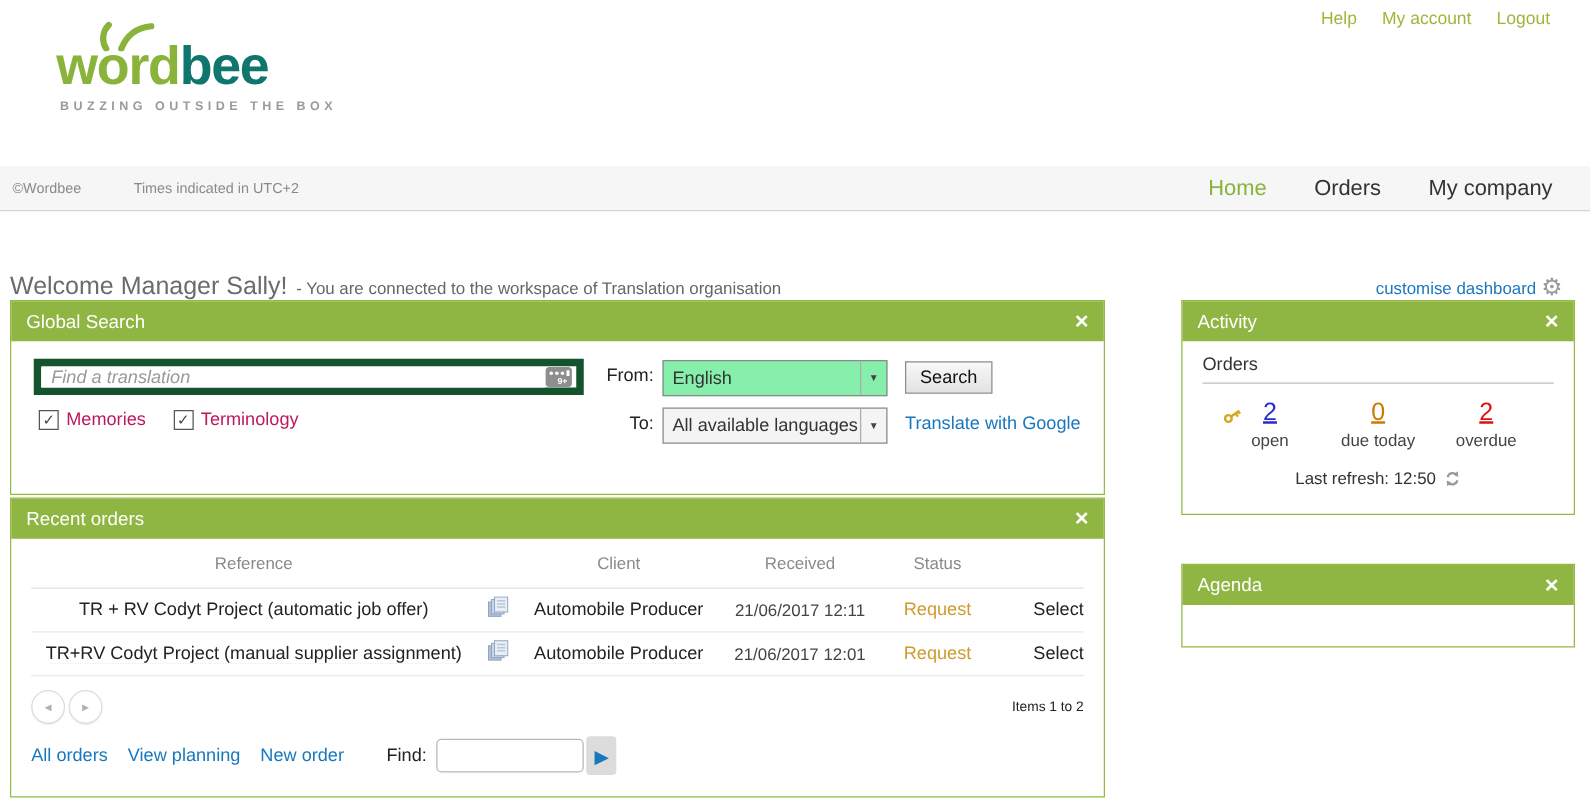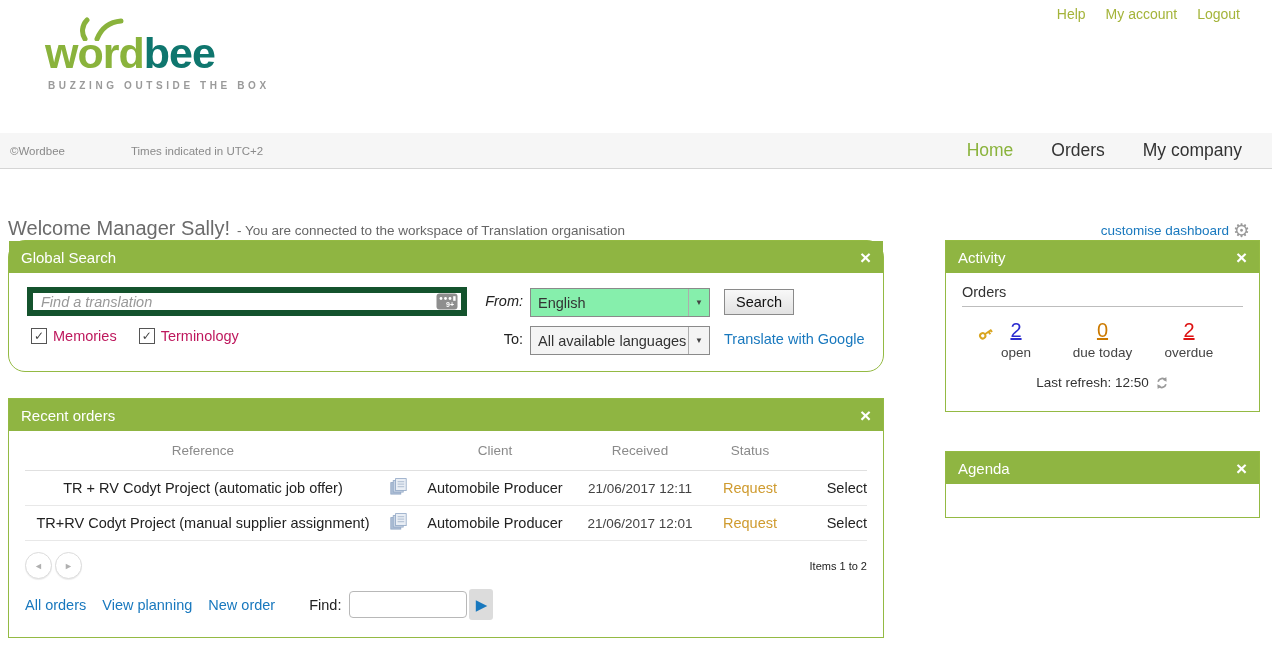--- a/index.html
+++ b/index.html
@@ -17,42 +17,42 @@
   .antennae { position:absolute; left:28px; top:-1px; }
   .logo-text { font-size:43px; font-weight:bold; letter-spacing:-1px; line-height:1.1; padding-top:14px; display:block;}
   .logo-word { color:#8ab33c; }
   .logo-bee  { color:#0f766e; }
   .logo-tagline { font-size:10px; font-weight:bold; letter-spacing:3.6px; color:#9a9a9a; margin-top:3px; margin-left:3px; }
 
   
   .navstrip { position:absolute; top:133px; left:0; right:0; height:36px;
               background:#f6f6f6; border-bottom:1px solid #d5d5d5;
               display:flex; align-items:center; }
-  .navstrip-left { display:flex; gap:66px; margin-left:10px;justify-content:flex-end; }
+  .navstrip-left { display:flex; gap:42px; margin-left:10px;justify-content:flex-end; }
   .navstrip-left span { font-size:11.5px; color:#8a8a8a; }
   .navstrip-right { margin-left:auto; margin-right:30px; display:flex; gap:38px; }
   .navstrip-right a { font-size:17.5px; color:#333; }
   .navstrip-right a.active { color:#8ab33c; }
 
   
   .welcome { position:absolute; top:197px; left:8px; right:22px; display:flex; align-items:baseline; }
   .welcome-title { font-size:20px; color:#6b6b6b; }
   .welcome-sub { font-size:13.5px; color:#666; margin-left:7px; }
   .customise { margin-left:auto; display:flex; align-items:center; gap:4px;margin-top:24px; }
   .customise a { color:#1878be; font-size:13.5px; }
   .gear { font-size:19px; color:#9a9a9a; line-height:1; cursor:pointer; }
 
   
   .panel { position:absolute; border:1px solid #94ba43; background:#fff; }
   .panel-header { height:32px; background:#8fb542; color:#fff; font-size:15px;
                   display:flex; align-items:center; padding:0 12px; }
   .panel-close { margin-left:auto; color:#fff; font-size:19px; font-weight:bold; cursor:pointer; line-height:1; }
   .panel-body { position:relative; }
 
-  #global-search { left:8px; top:240px; width:876px; height:132px;border-radius:17px; }
+  #global-search { left:8px; top:240px; width:876px; height:156px; }
   #recent-orders { left:8px; top:398px; width:876px; height:240px; }
   #activity      { left:945px; top:240px; width:315px; height:172px; }
   #agenda        { left:945px; top:451px; width:315px; height:67px; }
 
   
   .gs-input-wrap { position:absolute; left:18px; top:14px; width:440px; height:29px;
                    border:6px solid #14532d; display:flex; align-items:center; background:#fff; }
   .gs-input { flex:1; border:none; outline:none; font-size:14.5px; padding:0 8px;
               font-family:inherit; color:#333; }
   .gs-input::placeholder { font-style:italic; color:#999; }
@@ -165,21 +165,21 @@
         <svg width="22" height="17" viewBox="0 0 22 17">
           <rect x="0.5" y="0.5" width="21" height="16" rx="3" fill="#8e8e8e"></rect>
           <circle cx="5" cy="5.5" r="1.4" fill="#fff"></circle>
             <circle cx="9.5" cy="5.5" r="1.4" fill="#fff"></circle>
             <circle cx="14" cy="5.5" r="1.4" fill="#fff"></circle>
           <rect x="17.2" y="3.2" width="2.4" height="4.6" fill="#fff"></rect>
           <text x="10" y="14.2" font-size="7" fill="#fff" font-weight="bold" font-family="sans-serif">9+</text>
         </svg>
       </span>
     </div>
-    <span class="gs-label" style="left:468px; top:20px;font-style:italic;">From:</span>
+    <span class="gs-label" style="left:468px; top:20px;">From:</span>
     <div class="sel" style="left:521px; top:15px;">
       <span class="sel-value">English</span>
       <span class="sel-arrow">▼</span>
     </div>
     <button class="btn-search">Search</button>
 
     <div class="cb-row">
       <span class="cb-item">
         <span class="cb-box">
             <span>✓</span>

